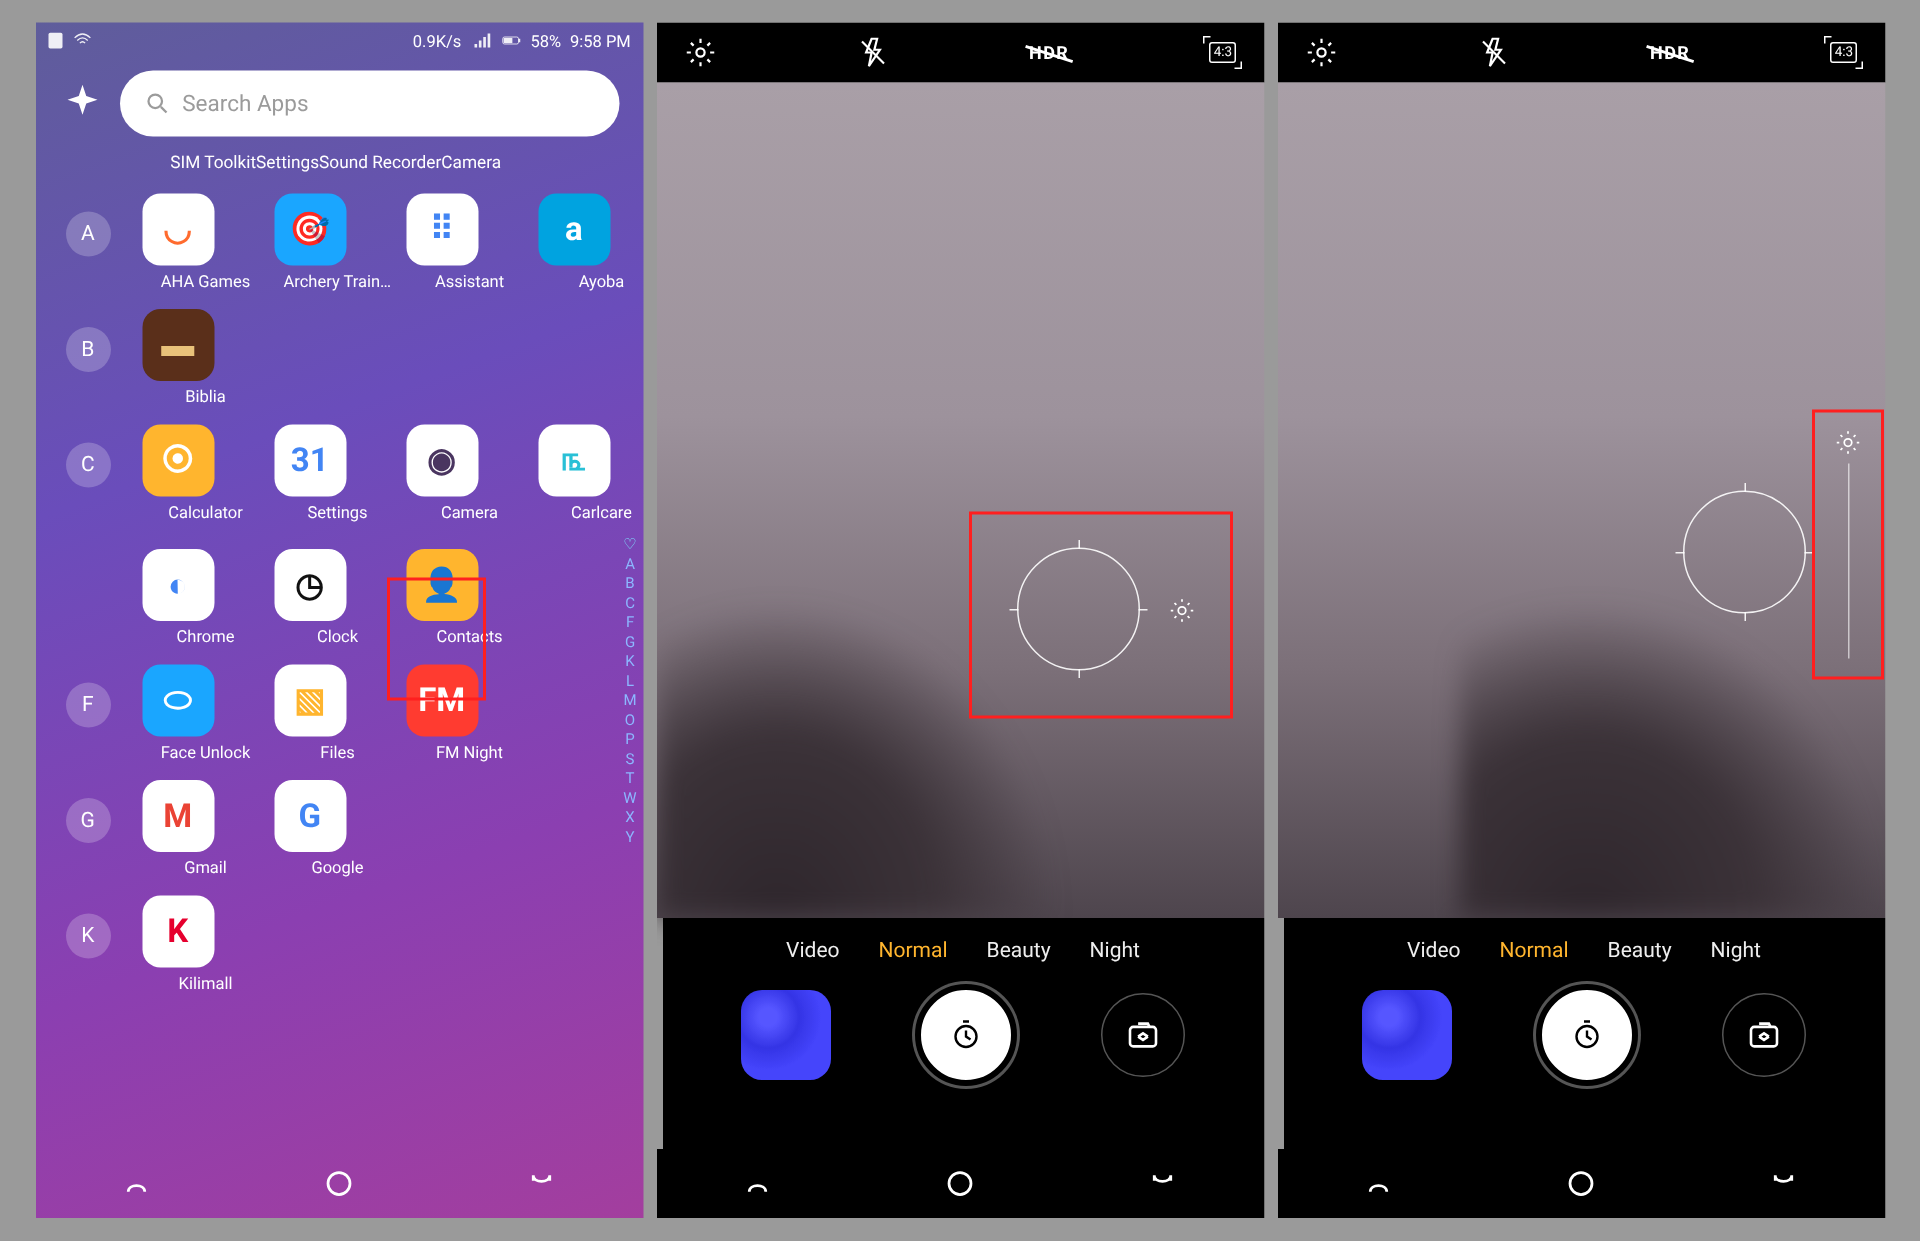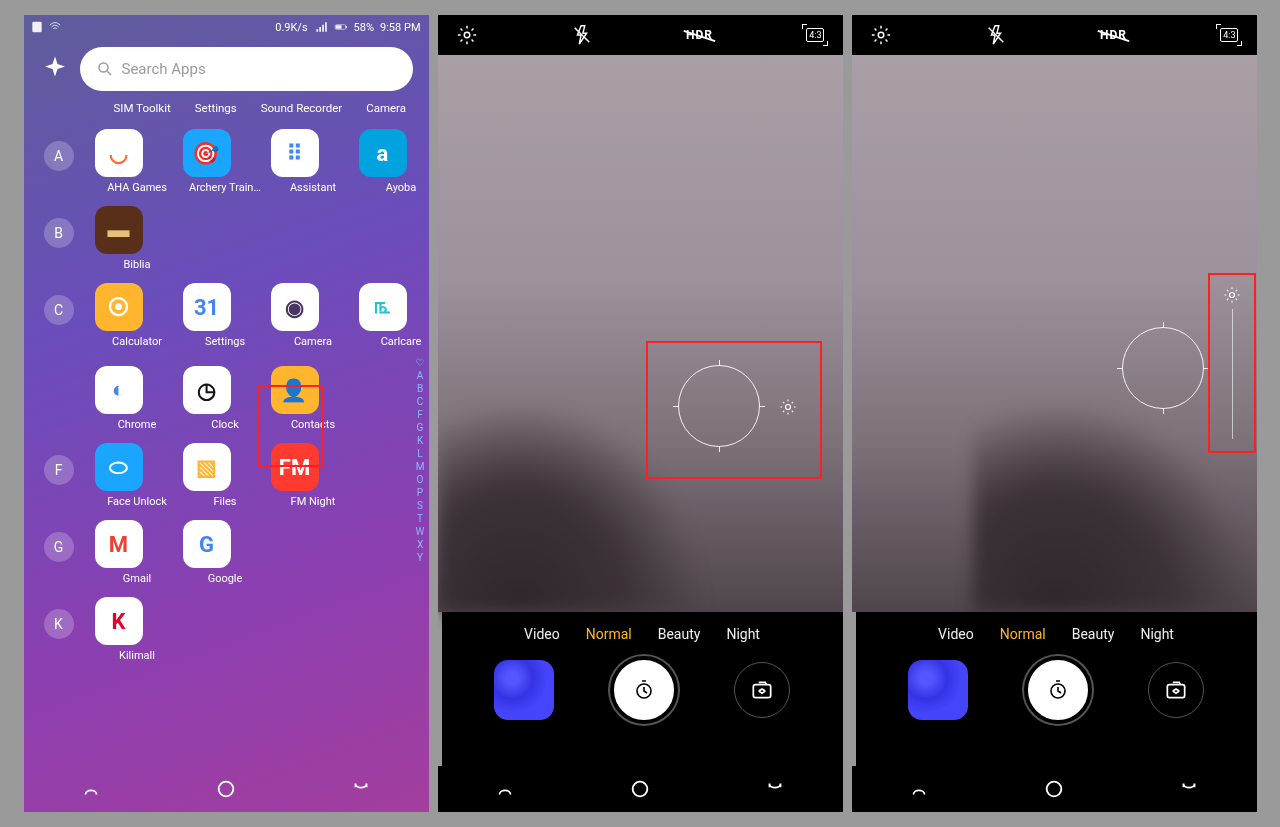--- a/index.html
+++ b/index.html
@@ -9,21 +9,21 @@
 
 .p1{background:linear-gradient(160deg,#5f5d9b 0%,#6a4dbb 35%,#8b3fb1 70%,#a33e9e 100%);}
 .statusbar{height:24px;display:flex;justify-content:flex-end;align-items:center;color:#fff;font-size:11px;padding:0 8px;gap:6px;}
 .statusbar .left{position:absolute;left:6px;display:flex;gap:4px;align-items:center;}
 .sb-icon{width:14px;height:14px;fill:#fff;opacity:.9;}
 .search-wrap{display:flex;align-items:center;padding:8px 16px 6px 16px;gap:10px;}
 .sparkle{width:30px;height:30px;fill:#fff;}
 .searchbar{flex:1;background:#fff;border-radius:22px;height:44px;display:flex;align-items:center;padding:12px 16px;color:#9b9b9b;font-size:15px;gap:8px;}
 .searchbar svg{width:18px;height:18px;fill:#9b9b9b;}
 .content{position:relative;padding:0 8px;}
-.shortcuts{display:flex;gap:24px;padding:4px 0 8px 82px;color:#fff;font-size:11.5px;}
+.shortcuts{display:flex;padding:4px 0 8px 82px;color:#fff;font-size:11.5px;}
 .section{display:flex;align-items:flex-start;}
 .letter-chip{width:30px;height:30px;border-radius:50%;background:rgba(255,255,255,.22);color:#fff;display:flex;align-items:center;justify-content:center;font-size:14px;margin:18px 14px 0 12px;flex-shrink:0;}
 .apps{display:flex;flex-wrap:wrap;gap:18px 26px;padding:6px 0;}
 .app{width:62px;display:flex;flex-direction:column;align-items:center;gap:4px;}
 .app-icon{width:48px;height:48px;border-radius:12px;display:flex;align-items:center;justify-content:center;font-size:22px;font-weight:700;}
 .app-label{color:#fff;font-size:11px;text-align:center;white-space:nowrap;overflow:hidden;text-overflow:ellipsis;max-width:72px;margin-left:37px;}
 .index-rail{position:absolute;right:4px;top:260px;display:flex;flex-direction:column;color:#8cb7ff;font-size:10px;gap:2px;align-items:center;}
 .index-rail span:first-child{color:#7fe0ff;}
 .highlight-red{position:absolute;border:2px solid #ff1f1f;pointer-events:none;}
 .navbar{position:absolute;bottom:0;left:0;right:0;height:46px;display:flex;justify-content:space-around;align-items:center;}

